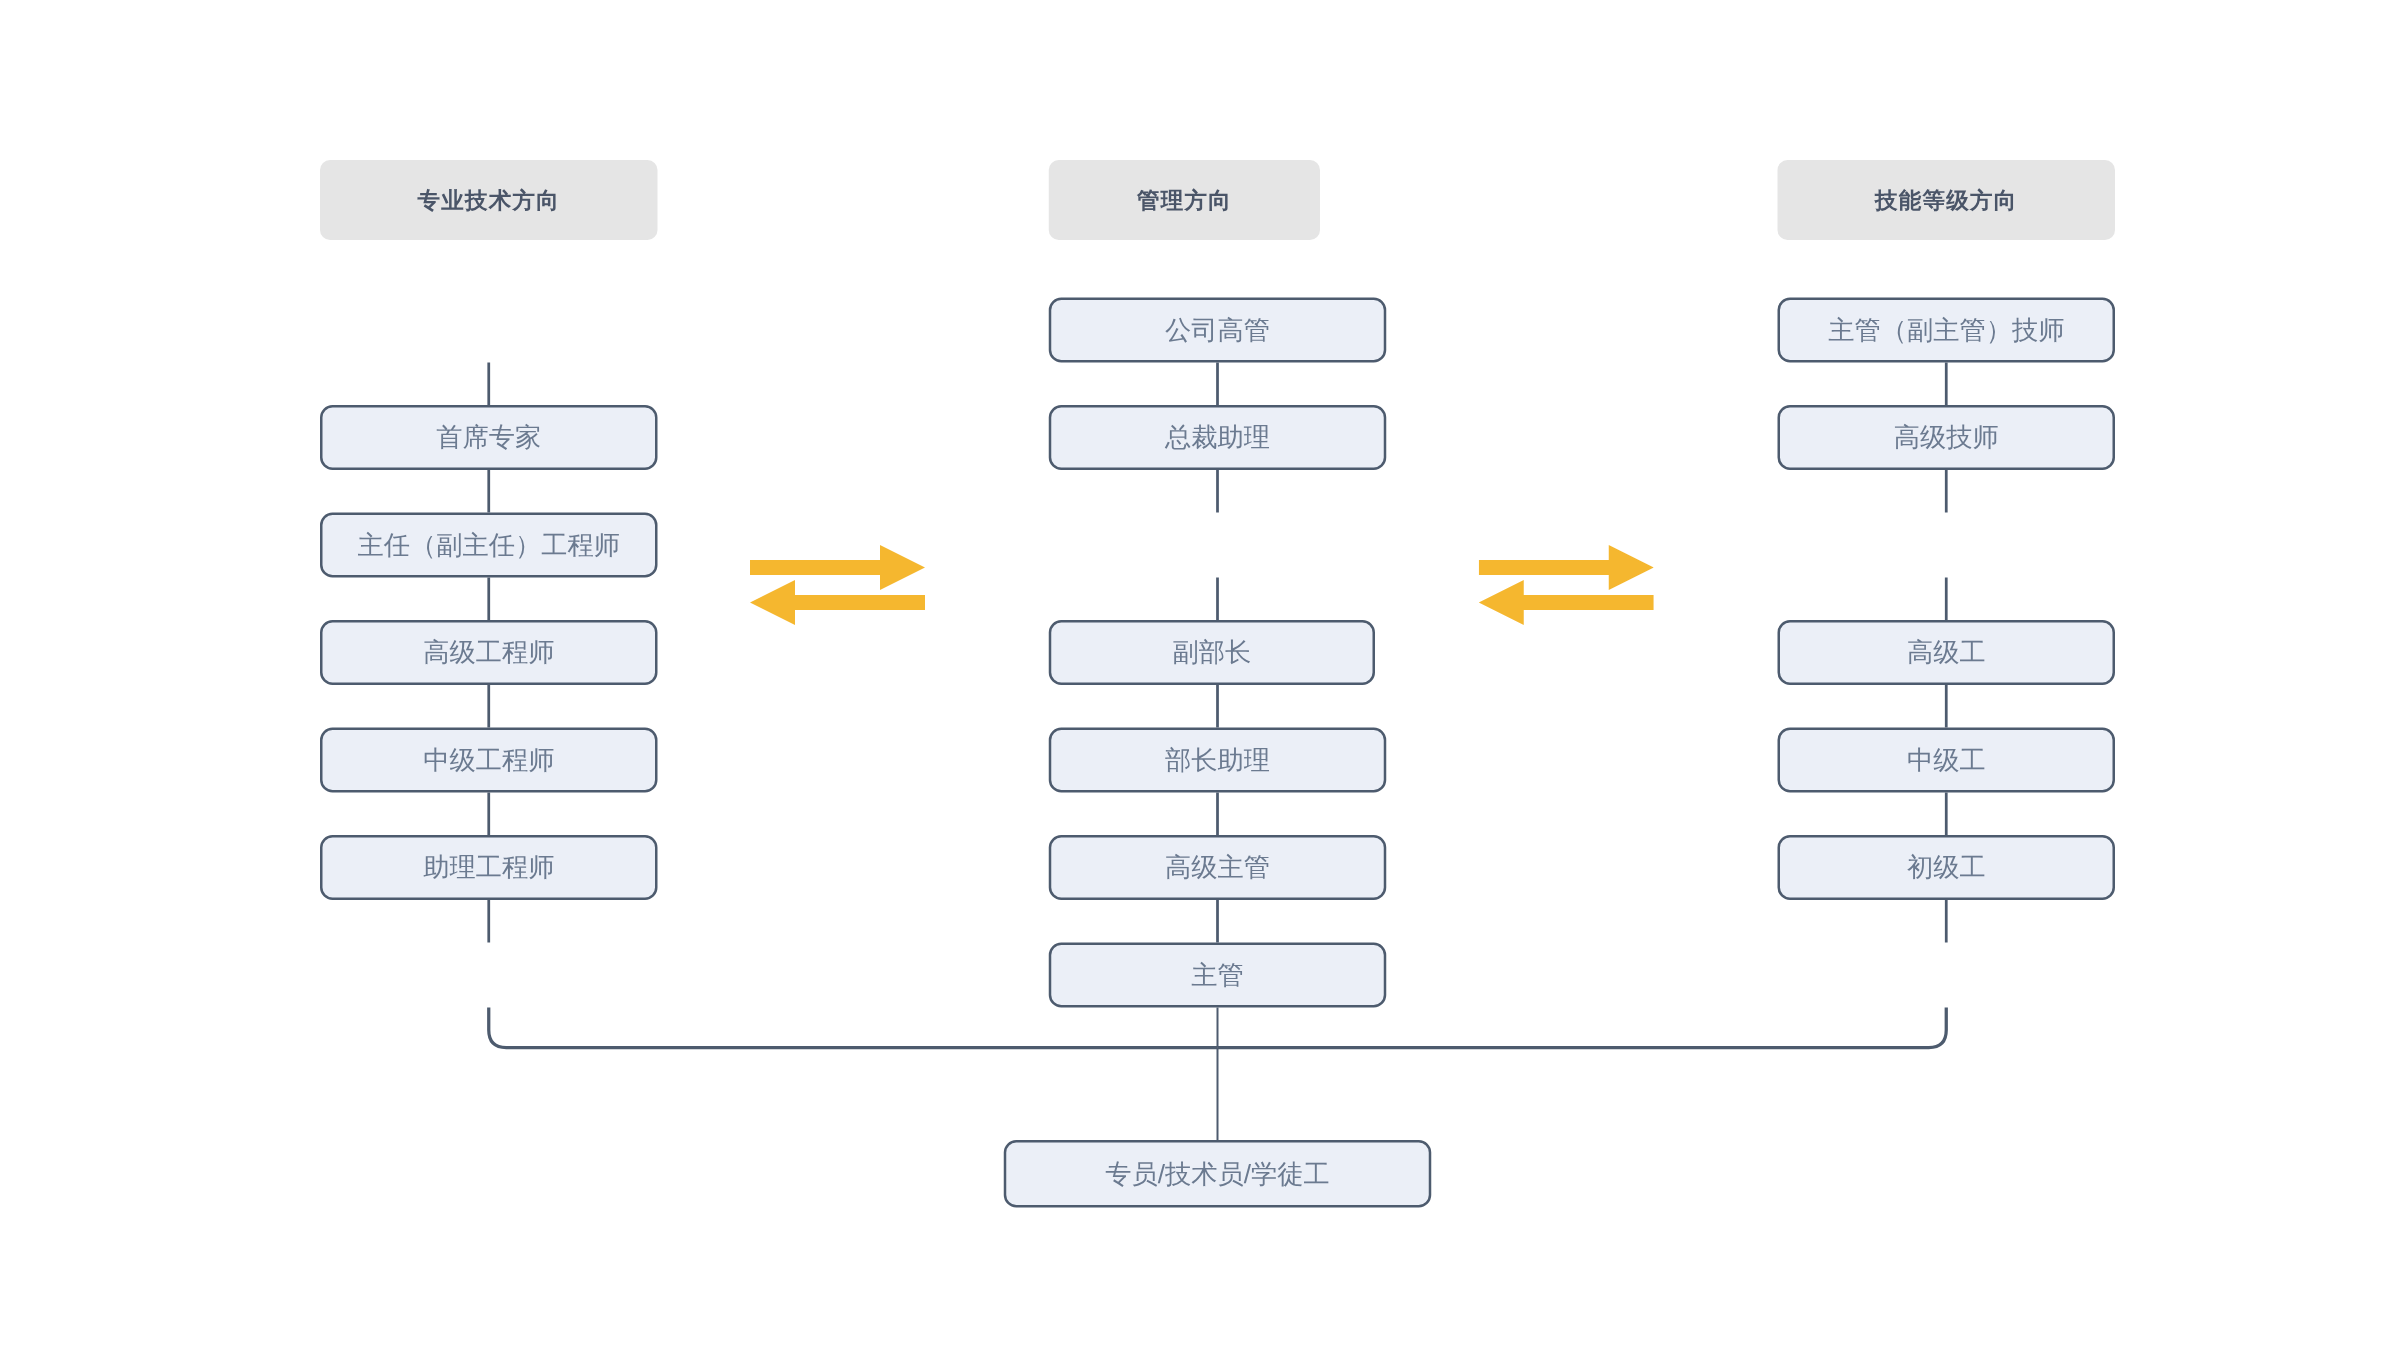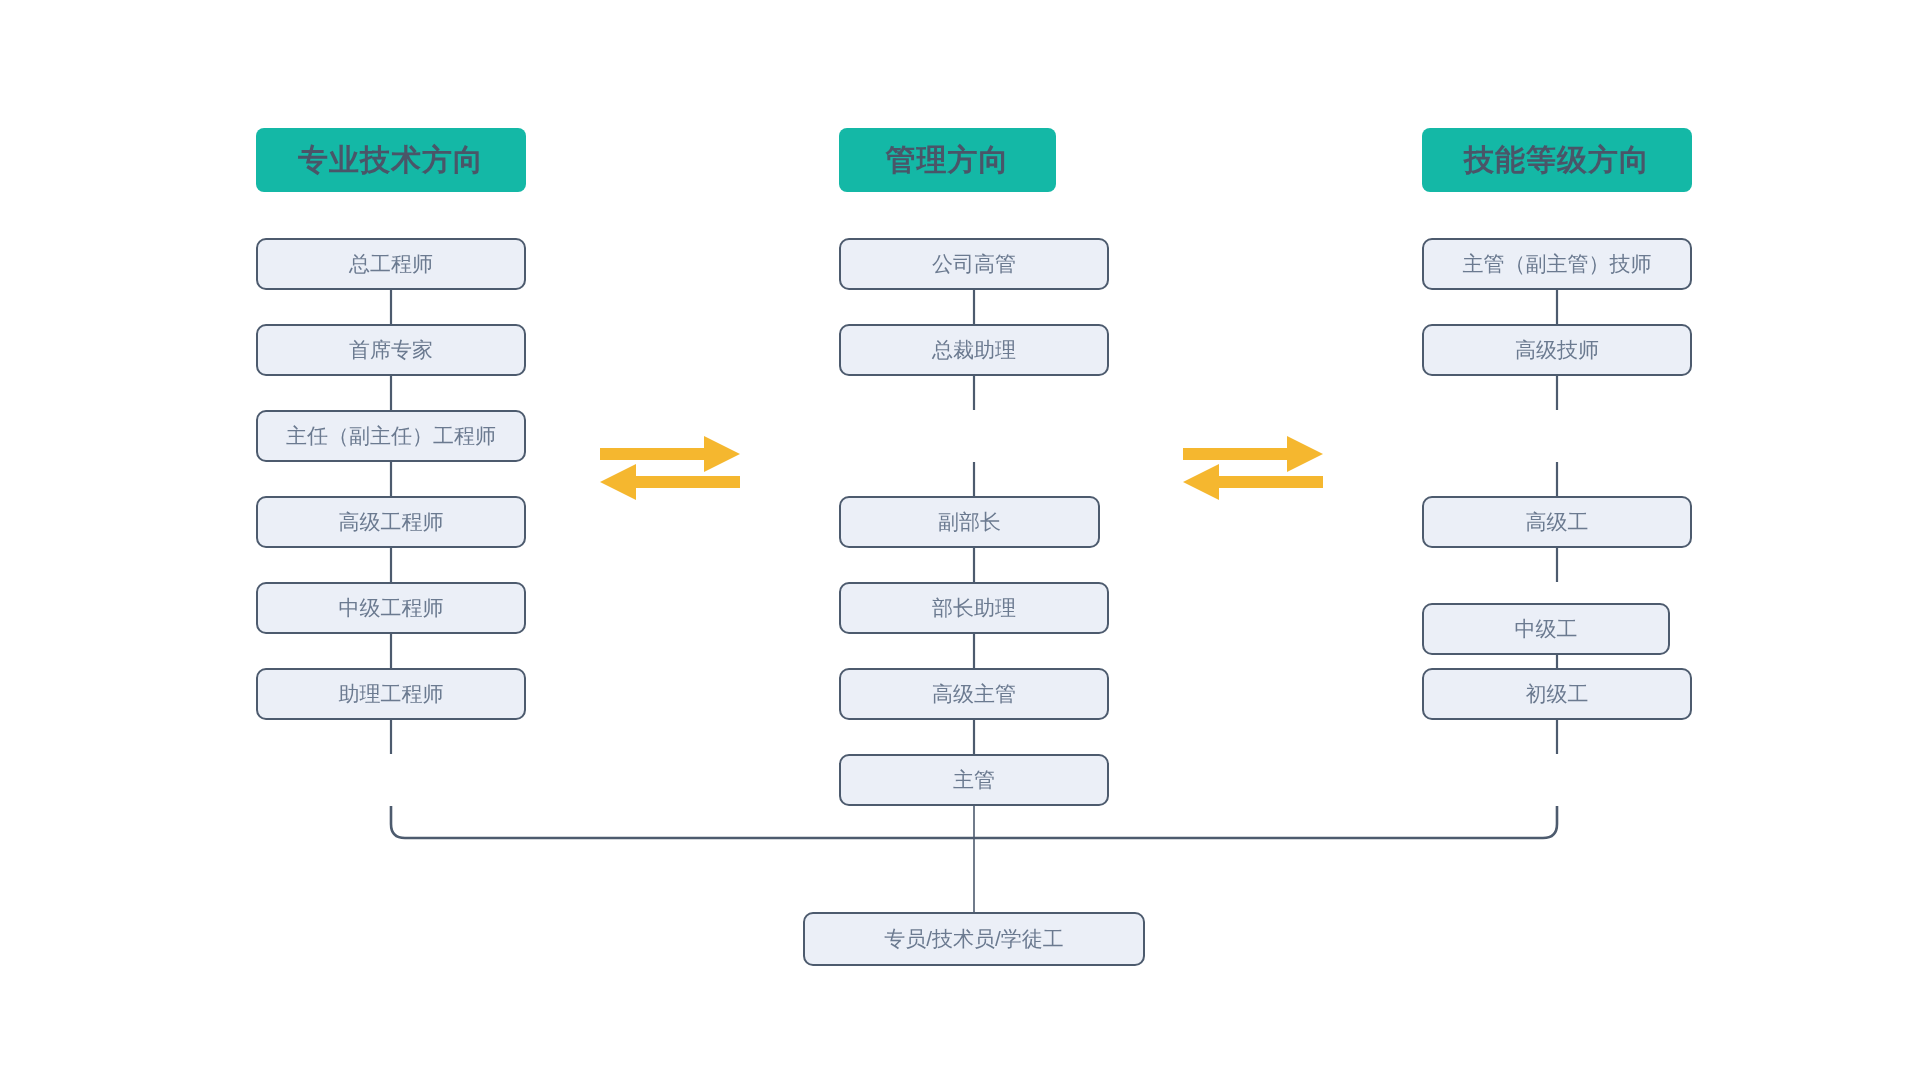--- a/index.html
+++ b/index.html
@@ -30,23 +30,23 @@
     height: 1080px;
     pointer-events: none;
   }
 
   
   .col-header {
     position: absolute;
     box-sizing: border-box;
     height: 64px;
     border-radius: 8px;
-    background: #14b8a6;
+    background: #e5e5e5;
     color: #4A5568;
-    font-size: 30px;
+    font-size: 18px;
     font-weight: bold;
     letter-spacing: 1px;
     display: flex;
     align-items: center;
     justify-content: center;
     white-space: nowrap;
   }
 
   
   .node {
@@ -110,42 +110,41 @@
 
       <path d="M1557 806 L1557 824 Q1557 838 1543 838 L974 838" stroke-width="2.6"></path>
 
       <line x1="974" y1="806" x2="974" y2="838" stroke-width="1.6"></line>
       <line x1="974" y1="838" x2="974" y2="912" stroke-width="1.6"></line>
     </g>
   </svg>
 
   <div class="col-header" style="left:256px; top:128px; width:270px;">专业技术方向</div>
 
-  <div class="node" style="left:256px; top:238px; width:270px;">总工程师</div>
   <div class="node" style="left:256px; top:324px; width:270px;">首席专家</div>
   <div class="node" style="left:256px; top:410px; width:270px;">主任（副主任）工程师</div>
   <div class="node" style="left:256px; top:582px; width:270px;">中级工程师</div>
   <div class="node" style="left:256px; top:496px; width:270px;">高级工程师</div>
   <div class="node" style="left:256px; top:668px; width:270px;">助理工程师</div>
 
   <div class="col-header" style="left:839px; top:128px; width:217px;">管理方向</div>
 
   <div class="node" style="left:839px; top:238px; width:270px;">公司高管</div>
   <div class="node" style="left:839px; top:324px; width:270px;">总裁助理</div>
   <div class="node" style="left:839px; top:496px; width:261px;">副部长</div>
   <div class="node" style="left:839px; top:582px; width:270px;">部长助理</div>
   <div class="node" style="left:839px; top:668px; width:270px;">高级主管</div>
   <div class="node" style="left:839px; top:754px; width:270px;">主管</div>
 
   <div class="col-header" style="left:1422px; top:128px; width:270px;">技能等级方向</div>
 
   <div class="node" style="left:1422px; top:238px; width:270px;">主管（副主管）技师</div>
   <div class="node" style="left:1422px; top:324px; width:270px;">高级技师</div>
   <div class="node" style="left:1422px; top:496px; width:270px;">高级工</div>
-  <div class="node" style="left:1422px; top:582px; width:248px;margin-top:21px;">中级工</div>
+  <div class="node" style="left:1422px; top:582px; width:270px;">中级工</div>
   <div class="node" style="left:1422px; top:668px; width:270px;">初级工</div>
 
   <div class="node bottom-node" style="left:803px; top:912px; width:342px; height:54px;">专员/技术员/学徒工</div>
 
   <div class="arrow-group" style="left:600px; top:432px;">
     <svg width="140" height="72" viewBox="0 0 140 72">
 
       <polygon fill="#F5B72F" points="0,16 104,16 104,4 140,22 104,40 104,28 0,28"></polygon>
 
       <polygon fill="#F5B72F" points="140,44 36,44 36,32 0,50 36,68 36,56 140,56"></polygon>

